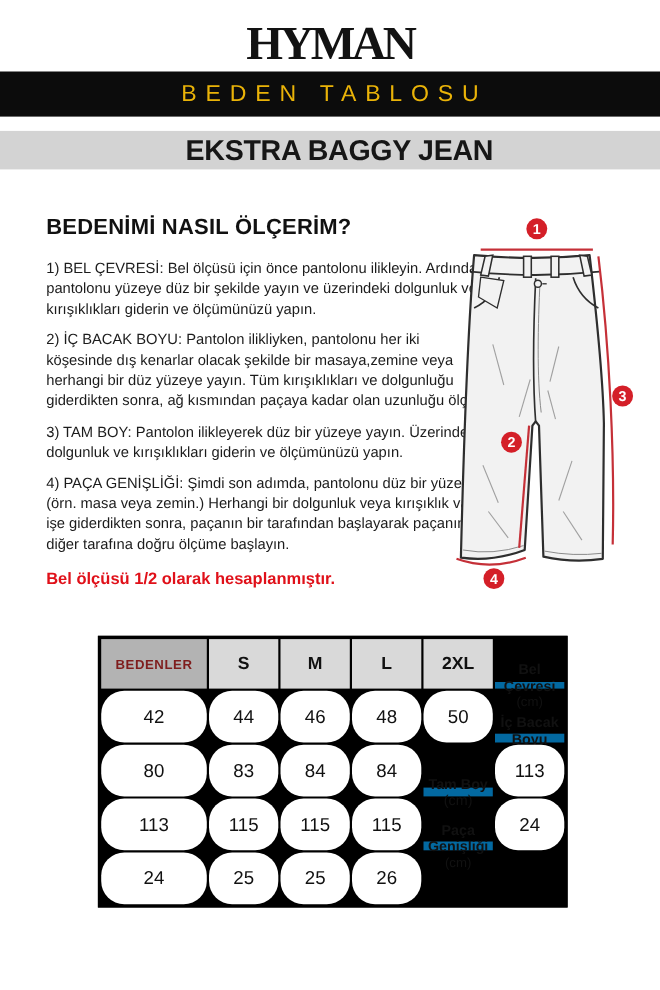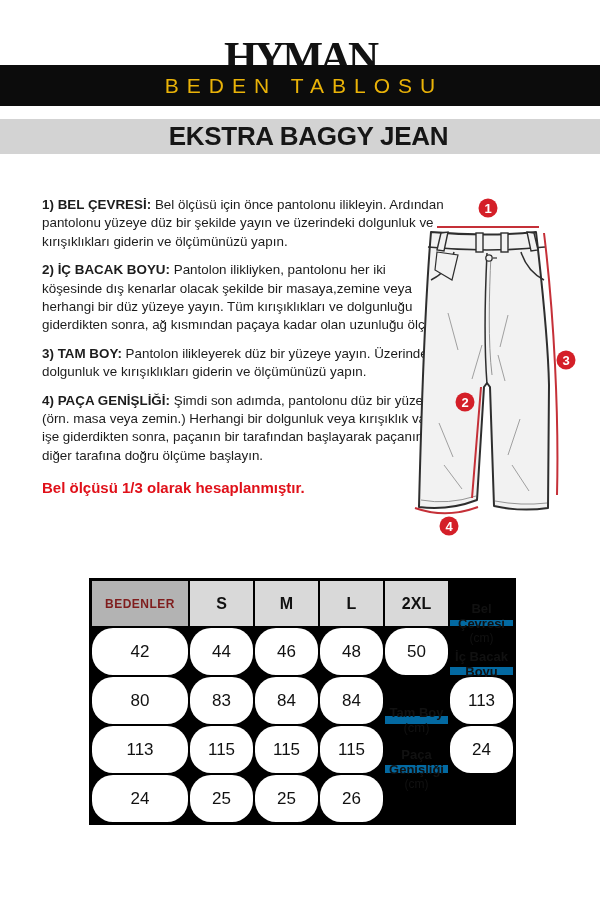--- a/index.html
+++ b/index.html
@@ -1,35 +1,35 @@
 <!DOCTYPE html>
 <html><head>
 <meta charset="utf-8">
 <style>
   html,body{margin:0;padding:0;background:#fff;}
   .canvas{position:relative;width:600px;height:900px;background:#ffffff;overflow:hidden;
           font-family:"Liberation Sans",sans-serif;color:#1a1a1a;}
 
   
-  .logo-row{position:absolute;top:16px;left:0;width:600px;height:80px;
+  .logo-row{position:absolute;top:0;left:0;width:600px;height:80px;
             display:flex;align-items:center;justify-content:center;}
   .logo{font-family:"Liberation Serif",serif;font-weight:bold;font-size:43px;
         letter-spacing:-3px;color:#121212;transform:scaleY(1.0);}
   .black-bar{position:absolute;top:65px;left:0;width:600px;height:41px;background:#0c0c0c;
              display:flex;align-items:center;justify-content:center;}
   .black-bar .t{color:#eab308;font-size:21px;letter-spacing:8px;text-indent:8px;font-weight:400;}
   .gray-bar{position:absolute;top:119px;left:0;width:600px;height:35px;background:#d3d3d3;
             display:flex;align-items:center;justify-content:center;}
   .gray-bar .t{color:#161616;font-size:26px;font-weight:bold;letter-spacing:-0.3px;margin-left:17px;}
 
   
   .guide{position:absolute;left:42px;top:196px;width:402px;}
   .guide h1{margin:0 0 16px 0;font-size:20px;font-weight:bold;color:#111;letter-spacing:0.2px;}
   .step{margin:0 0 10px 0;font-size:13.4px;line-height:18.4px;color:#1c1c1c;}
-  .step b{font-weight:bold;margin-top:18px;}
+  .step b{font-weight:normal;margin-top:18px;}
   .note{margin-top:14px;font-size:15px;font-weight:bold;color:#e01019;}
 
   
   .jeans{position:absolute;left:408px;top:195px;width:192px;height:360px;}
 
   
   .size-table{position:absolute;left:89px;top:578px;display:grid;
               grid-template-columns:96px 63px 63px 63px 63px 63px;
               grid-template-rows:45px 47px 47px 47px 47px;
               gap:2px;background:#000;border:3px solid #000;}
@@ -54,30 +54,31 @@
 
   <div class="black-bar">
     <div class="t">BEDEN TABLOSU</div>
   </div>
 
   <div class="gray-bar">
     <div class="t">EKSTRA BAGGY JEAN</div>
   </div>
 
   <div class="guide">
+    <h1>BEDENİMİ NASIL ÖLÇERİM?</h1>
 
     <p class="step"><b>1) BEL ÇEVRESİ:</b> <span>Bel ölçüsü için önce pantolonu ilikleyin. Ardından pantolonu yüzeye düz bir şekilde yayın ve üzerindeki dolgunluk ve kırışıklıkları giderin ve ölçümünüzü yapın.</span></p>
 
     <p class="step"><b>2) İÇ BACAK BOYU:</b> <span>Pantolon ilikliyken, pantolonu her iki köşesinde dış kenarlar olacak şekilde bir masaya,zemine veya herhangi bir düz yüzeye yayın. Tüm kırışıklıkları ve dolgunluğu giderdikten sonra, ağ kısmından paçaya kadar olan uzunluğu ölçün.</span></p>
 
     <p class="step"><b>3) TAM BOY:</b> <span>Pantolon ilikleyerek düz bir yüzeye yayın. Üzerindeki dolgunluk ve kırışıklıkları giderin ve ölçümünüzü yapın.</span></p>
 
     <p class="step"><b>4) PAÇA GENİŞLİĞİ:</b> <span>Şimdi son adımda, pantolonu düz bir yüzeye, (örn. masa veya zemin.) Herhangi bir dolgunluk veya kırışıklık var işe giderdikten sonra, paçanın bir tarafından başlayarak paçanın diğer tarafına doğru ölçüme başlayın.</span></p>
 
-    <div class="note">Bel ölçüsü 1/3 olarak hesaplanmıştır.</div>
+    <div class="note">Bel ölçüsü 1/2 olarak hesaplanmıştır.</div>
   </div>
 
   <div class="jeans">
     <svg width="192" height="360" viewBox="0 0 192 360" xmlns="http://www.w3.org/2000/svg">
 
       <path d="M23,37 Q79,42 128,37
                C133,80 140,140 141,190
                L140,313
                Q113,317 86,311
                L82,192 L79,188 L76,192 L69,305

